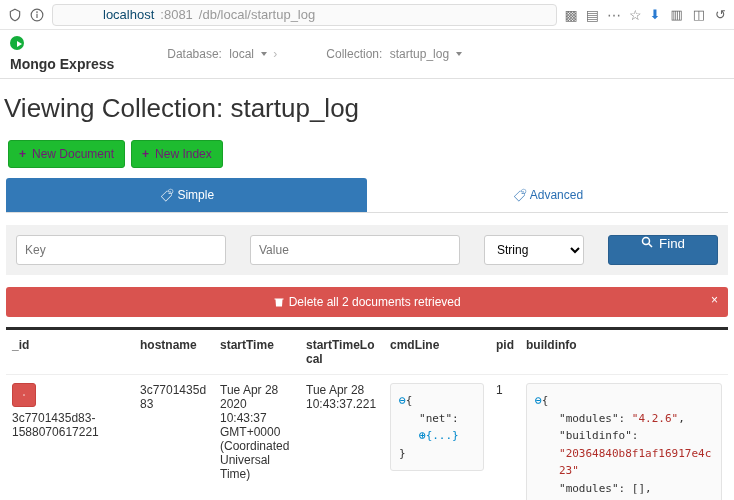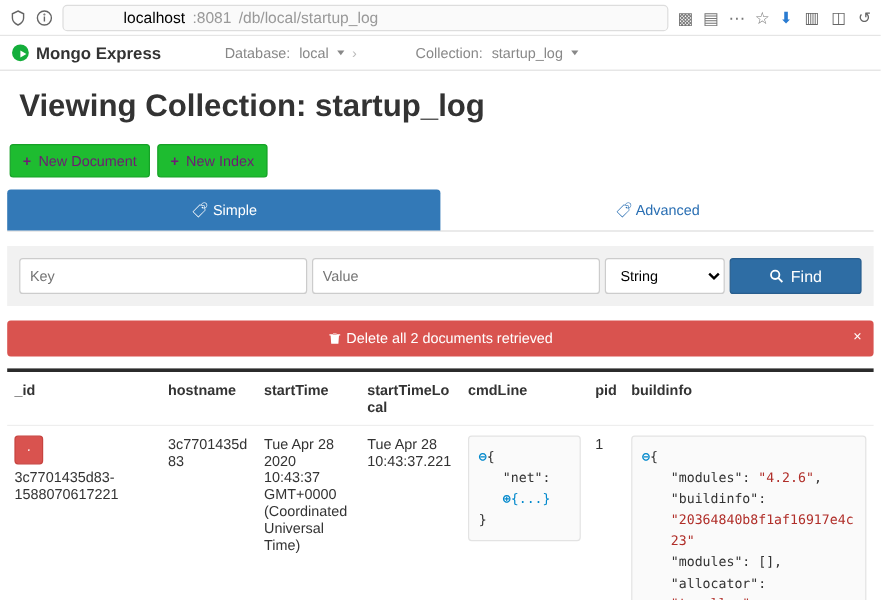--- a/index.html
+++ b/index.html
@@ -1,59 +1,59 @@
 <!DOCTYPE html>
 <html><head>
 <meta charset="utf-8">
 <style>
   * { box-sizing: border-box; margin: 0; padding: 0; }
   body { font-family: -apple-system, "Helvetica Neue", Arial, sans-serif; font-size: 13px; color: #333; background: #fff; width: 734px; }
   
   .urlbar { display:flex; align-items:center; gap:8px; padding:4px 8px; border-bottom:1px solid #e5e5e5; height:30px; background:#fff; }
   .urlbox { flex:1; display:flex; align-items:center; gap:6px; border:1px solid #ddd; border-radius:4px; padding:2px 8px; background:#fafafa; height:22px; }
-  .urlbox .host { color:#000000;padding-left:42px; }
+  .urlbox .host { color:#0c4a6e;padding-left:42px; }
   .urlbox .port { color:#999; }
   .urlbox .path { color:#999; }
   .chrome-ico { color:#777; font-size:14px; }
   .chrome-right { display:flex; gap:10px; align-items:center; color:#666; }
   .chrome-right svg, .chrome-ico svg { display:block; }
 
   
   .appbar { display:flex; align-items:center; gap:10px; padding:6px 10px; border-bottom:1px solid #e0e0e0; }
-  .mexp-logo { display:flex; align-items:center; gap:6px; font-weight:700; font-size:14px; color:#333; }
+  .mexp-logo { display:flex; gap:6px; font-weight:700; font-size:14px; color:#333;flex-direction:column; }
   .mexp-dot { width:14px; height:14px; border-radius:50%; background:#14ae3b; display:inline-block; position:relative; }
   .mexp-dot::after { content:""; position:absolute; right:2px; top:5px; width:0; height:0; border-left:5px solid #fff; border-top:3px solid transparent; border-bottom:3px solid transparent; }
   .crumbs { color:#888; font-size:12px; display:flex; gap:4px; align-items:center; }
   .crumb { display:inline-flex; align-items:center; gap:2px;margin-left:43px; }
   .caret { width:0; height:0; border-left:3px solid transparent; border-right:3px solid transparent; border-top:4px solid #888; }
   .chev { color:#bbb; padding:0 2px; }
 
-  h1 { font-size:26px; font-weight:700; padding:14px 16px 16px; }
+  h1 { font-size:26px; font-weight:400; padding:14px 4px 16px; }
 
   
   .btnrow { display:flex; gap:6px; padding:0 8px 10px; }
   .btn { display:inline-flex; align-items:center; gap:6px; border-radius:3px; padding:6px 10px; font-size:12px; border:1px solid transparent; cursor:pointer; }
   .btn-green { background:#1ebc30; color:#701a75; border-color:#17a127; }
   .btn-danger { background:#d9534f; border:1px solid #c7433f; color:#fff; }
   .plus::before { content:"+"; font-weight:700; }
 
   
   .tabs { display:flex; border-bottom:1px solid #ddd; margin:0 6px 12px; }
   .tab { flex:1; text-align:center; padding:10px 0; font-size:12px; cursor:pointer; }
   .tab.active { background:#3379b7; color:#fff; border-radius:3px 3px 0 0; }
   .tab.inactive { color:#2a6fb3; }
   .tag-icon { display:inline-block; transform:rotate(90deg); }
 
   
-  .filterbar { display:flex; gap:4px; padding:10px; background:#f1f1f1; margin:0 6px 12px; }
+  .filterbar { display:flex; gap:24px; padding:10px; background:#f1f1f1; margin:0 6px 12px; }
   .in { border:1px solid #ccc; border-radius:3px; height:30px; padding:4px 8px; font-size:12px; background:#fff; }
   .in.key { flex:1.4; }
   .in.val { flex:1.4; }
   .sel { width:100px; }
-  .find { background:#2e6da4; color:#fff; border:1px solid #285e8e; border-radius:3px; width:110px; display:inline-flex; align-items:center; justify-content:center; gap:6px; cursor:pointer; }
+  .find { background:#2e6da4; color:#fff; border:1px solid #285e8e; border-radius:3px; width:110px; display:inline-flex; align-items:flex-start; justify-content:center; gap:6px; cursor:pointer; }
 
   
   .stripe { margin:0 6px 10px; background:#d9534f; color:#fff; text-align:center; padding:8px 0; border-radius:3px; font-size:12px; position:relative; }
   .stripe .close { position:absolute; right:10px; top:6px; color:#fff; cursor:pointer; }
   .trash-svg { width:12px; height:12px; fill:#fff; display:inline-block; vertical-align:-2px; }
 
   
   .tbl { margin:0 6px 20px; border-top:3px solid #2b2b2b; }
   .row { display:flex; }
   .hdr { font-weight:700; font-size:12px; border-bottom:1px solid #eee; }

